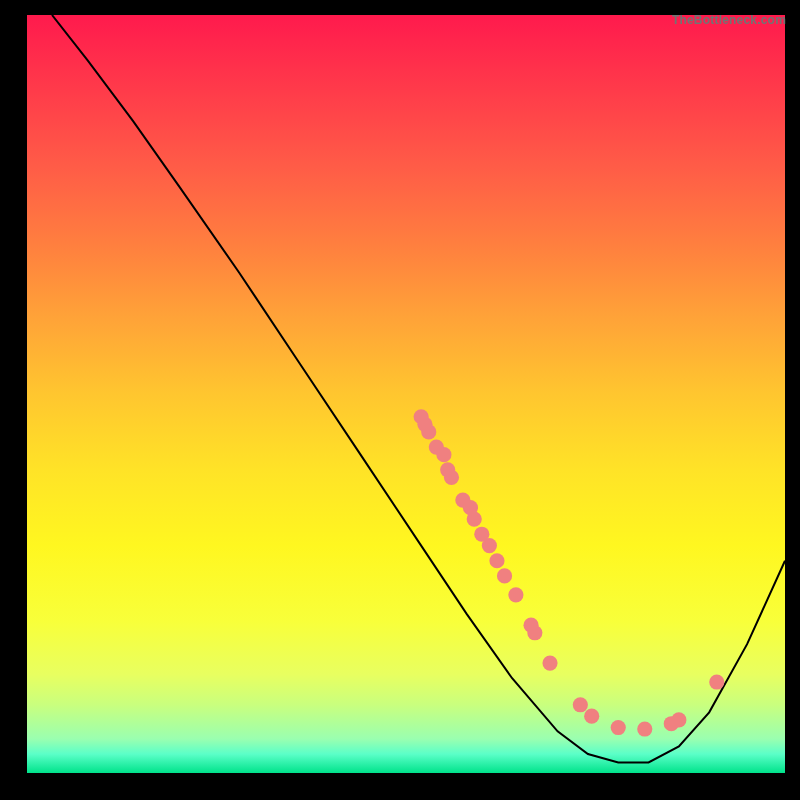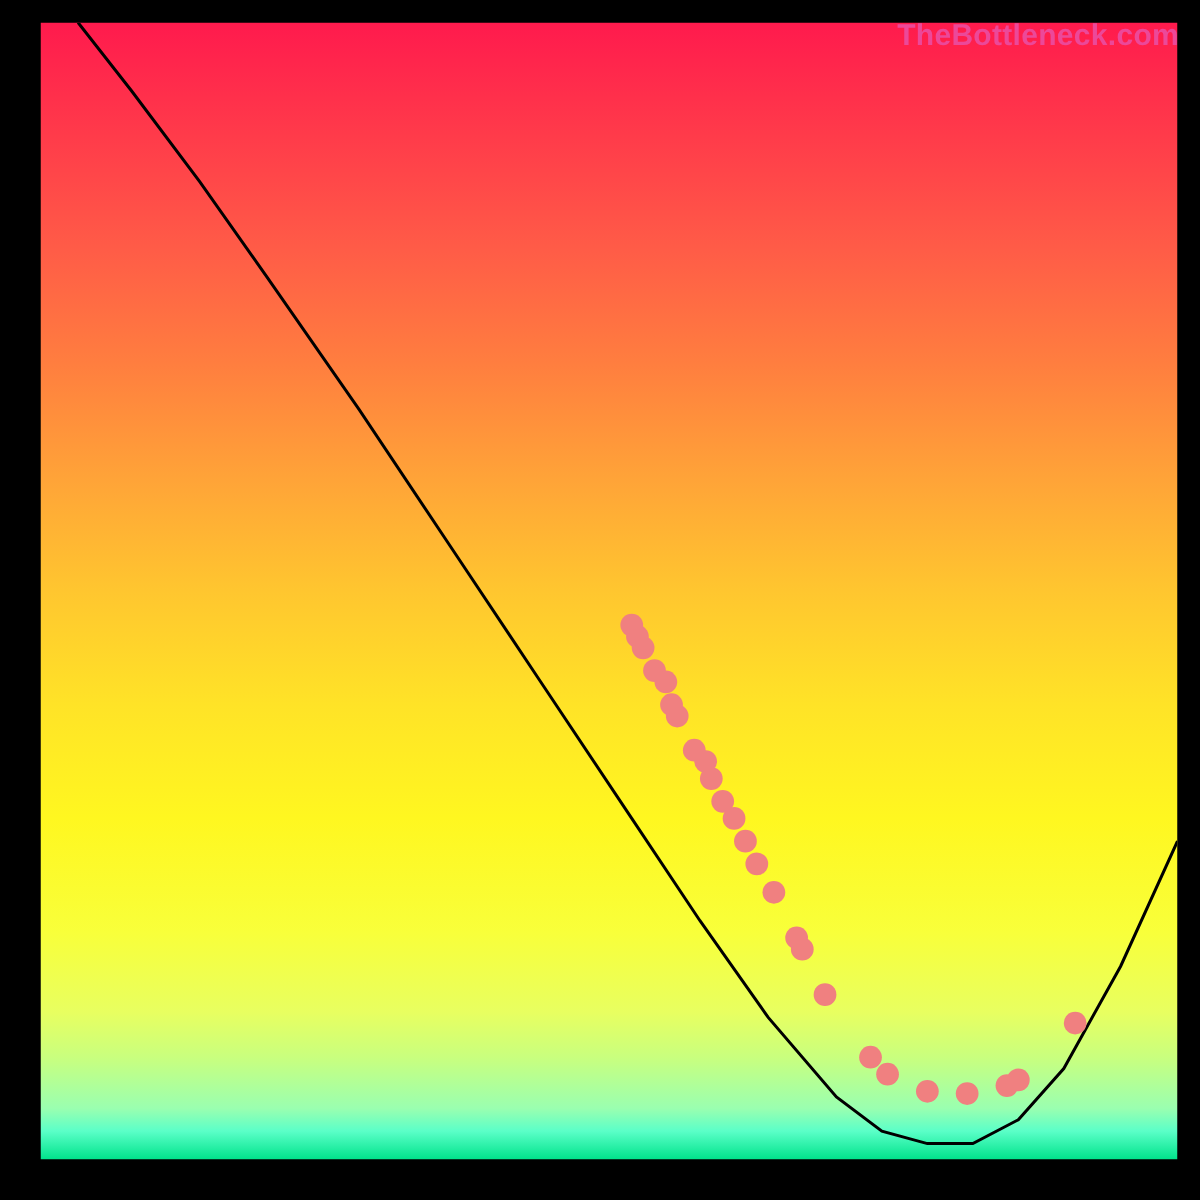--- a/index.html
+++ b/index.html
@@ -38,22 +38,22 @@
       #9affb0 95.5%,
       #5bffc8 97.5%,
       #00e38b 100%
     );
     overflow: hidden;
   }
   .watermark {
     position: absolute;
     top: 0px;
     right: 14px;
-    color: #ec4899;
-    font-size: 20px;
+    color: #737373;
+    font-size: 12px;
     font-weight: 600;
     letter-spacing: 0.2px;
     z-index: 10;
   }
   svg {
     position: absolute;
     top: 0; left: 0;
     width: 100%;
     height: 100%;
   }

